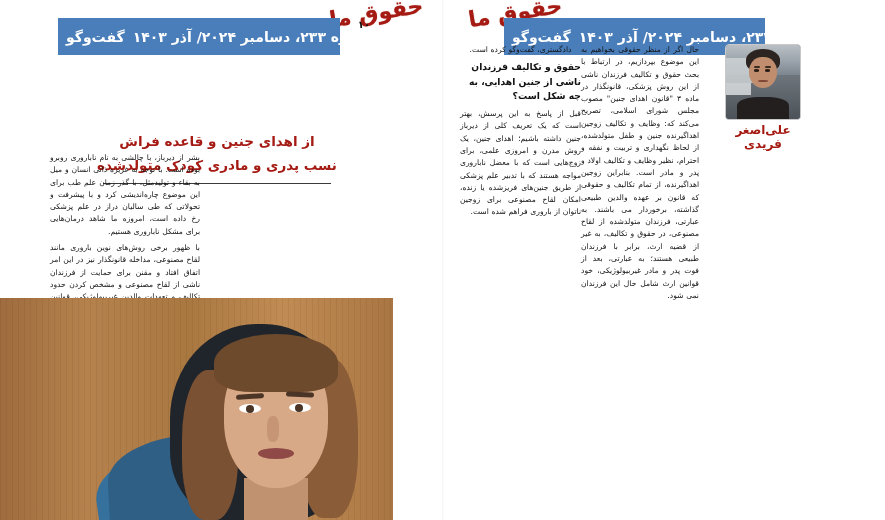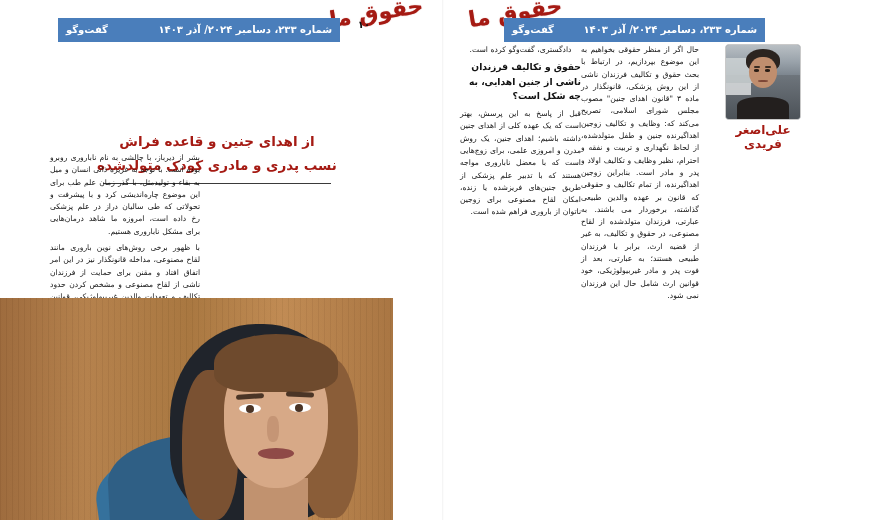--- a/index.html
+++ b/index.html
@@ -24,25 +24,25 @@
     font-family:"DejaVu Sans","Liberation Sans",sans-serif;
     transform:rotate(-9deg);letter-spacing:-1px;
     text-shadow:0 0 1px rgba(165,26,19,.6);
     white-space:nowrap;line-height:1;
   }
   .folio{
     position:absolute;top:19px;
     font-size:10px;color:#111;font-weight:bold;letter-spacing:.5px;
   }
   .bluebar{
-    position:absolute;top:18px;height:24px;
+    position:absolute;top:18px;height:37px;
     background:#4a7ebb;color:#ffffff;
     display:flex;align-items:center;justify-content:space-between;
     padding:0 8px;box-sizing:border-box;
-    font-size:10px;font-weight:bold;line-height:1;
+    font-size:14px;font-weight:bold;line-height:1;
   }
   .bluebar .issue{white-space:nowrap;margin-left:8px;}
   .bluebar .section{white-space:nowrap;}
 
   
   .page-left .logo{right:322px;}
   .page-left .folio{right:296px;}
   .page-left .bluebar{left:62px;right:120px;}
   .page-left .bluebar{flex-direction:row-reverse;}
 
@@ -196,21 +196,21 @@
         <span class="issue">شماره ۲۳۳، دسامبر ۲۰۲۴/ آذر ۱۴۰۳</span>
       </div>
     </div>
 
     <div class="lp-body">
       <div class="lp-cols">
 
         <div class="lp-col c1">
           <p class="ptext center-end">دادگستری، گفت‌وگو کرده است.</p>
           <h2 class="headline">حقوق و تکالیف فرزندان ناشی از جنین اهدایی، به چه شکل است؟</h2>
-          <p class="ptext">قبل از پاسخ به این پرسش، بهتر است که یک عهده کلی از اهدای جنین داشته باشیم؛ اهدای جنین، یک روش مدرن و امروزی علمی، برای زوج‌هایی است که با معضل ناباروری مواجه هستند که با تدبیر علم پزشکی از طریق جنین‌های فریزشده یا زنده، امکان لقاح مصنوعی برای زوجین ناتوان از باروری فراهم شده است.</p>
+          <p class="ptext">قبل از پاسخ به این پرسش، بهتر است که یک تعریف کلی از دیرباز جنین داشته باشیم؛ اهدای جنین، یک روش مدرن و امروزی علمی، برای زوج‌هایی است که با معضل ناباروری مواجه هستند که با تدبیر علم پزشکی از طریق جنین‌های فریزشده یا زنده، امکان لقاح مصنوعی برای زوجین ناتوان از باروری فراهم شده است.</p>
         </div>
 
         <div class="lp-col c2">
           <p class="ptext">حال اگر از منظر حقوقی بخواهیم به این موضوع بپردازیم، در ارتباط با بحث حقوق و تکالیف فرزندان ناشی از این روش پزشکی، قانونگذار در ماده ۳ "قانون اهدای جنین" مصوب مجلس شورای اسلامی، تصریح می‌کند که: وظایف و تکالیف زوجین اهداگیرنده جنین و طفل متولدشده، از لحاظ نگهداری و تربیت و نفقه و احترام، نظیر وظایف و تکالیف اولاد و پدر و مادر است. بنابراین زوجین اهداگیرنده، از تمام تکالیف و حقوقی که قانون بر عهده والدین طبیعی گذاشته، برخوردار می باشند. به عبارتی، فرزندان متولدشده از لقاح مصنوعی، در حقوق و تکالیف، به غیر از قضیه ارث، برابر با فرزندان طبیعی هستند؛ به عبارتی، بعد از فوت پدر و مادر غیربیولوژیکی، خود قوانین ارث شامل حال این فرزندان نمی شود.</p>
         </div>
 
         <div class="lp-col c3">
           <div class="photo-block">
             <div class="photo-frame">
               <div class="pf-sky"></div>

